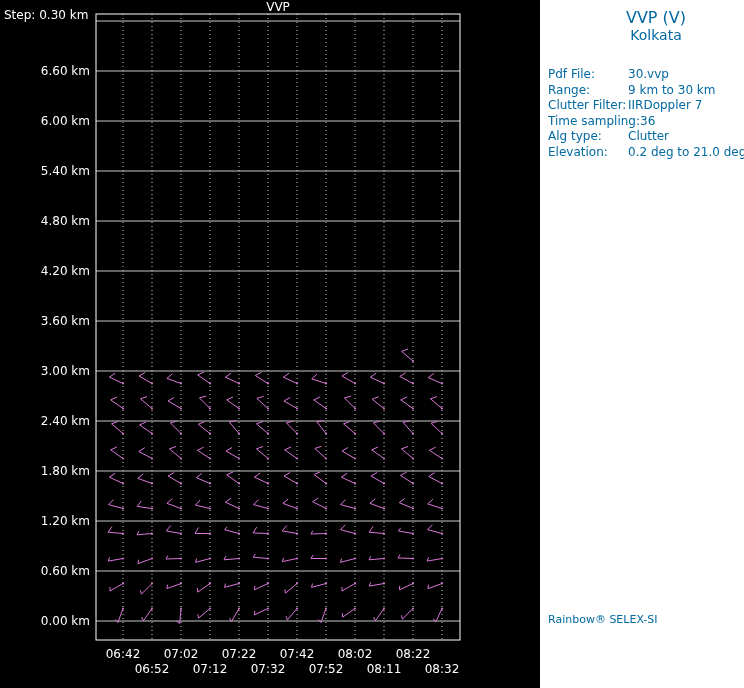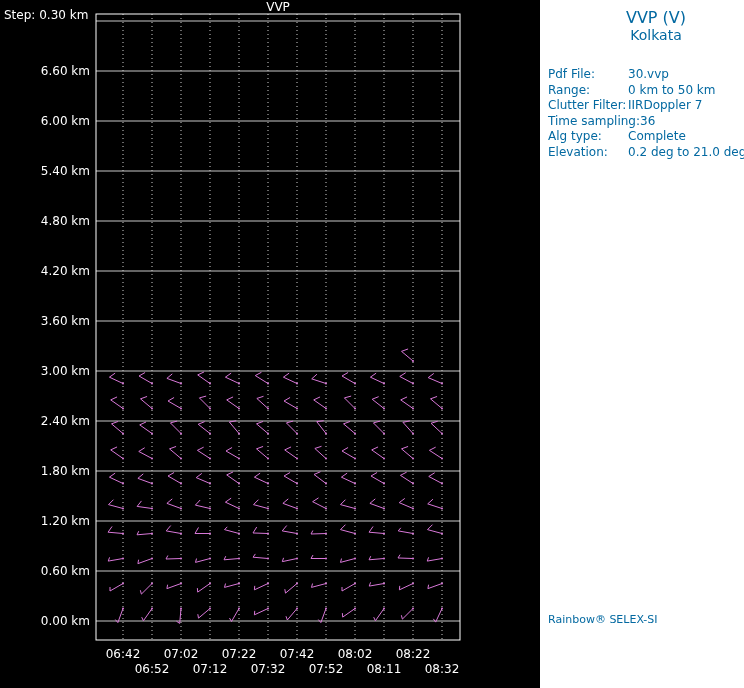--- a/index.html
+++ b/index.html
@@ -688,33 +688,33 @@
 <div class="info">
   <div class="info-title">VVP (V)</div>
   <div class="info-site">Kolkata</div>
   <div class="params">
     <div class="prow">
       <span class="plabel">Pdf File:</span>
       <span class="pvalue">30.vvp</span>
     </div>
     <div class="prow">
       <span class="plabel">Range:</span>
-      <span class="pvalue">0 km to 50 km</span>
+      <span class="pvalue">9 km to 30 km</span>
     </div>
     <div class="prow">
       <span class="plabel">Clutter Filter:</span>
       <span class="pvalue">IIRDoppler 7</span>
     </div>
     <div class="prow">
       <span class="plabel">Time sampling:</span>
       <span class="pvalue">36</span>
     </div>
     <div class="prow">
       <span class="plabel">Alg type:</span>
-      <span class="pvalue">Complete</span>
+      <span class="pvalue">Clutter</span>
     </div>
     <div class="prow">
       <span class="plabel">Elevation:</span>
       <span class="pvalue">0.2 deg to 21.0 deg</span>
     </div>
   </div>
   <div class="footer">Rainbow® SELEX-SI</div>
 </div>
 
 </body></html>

